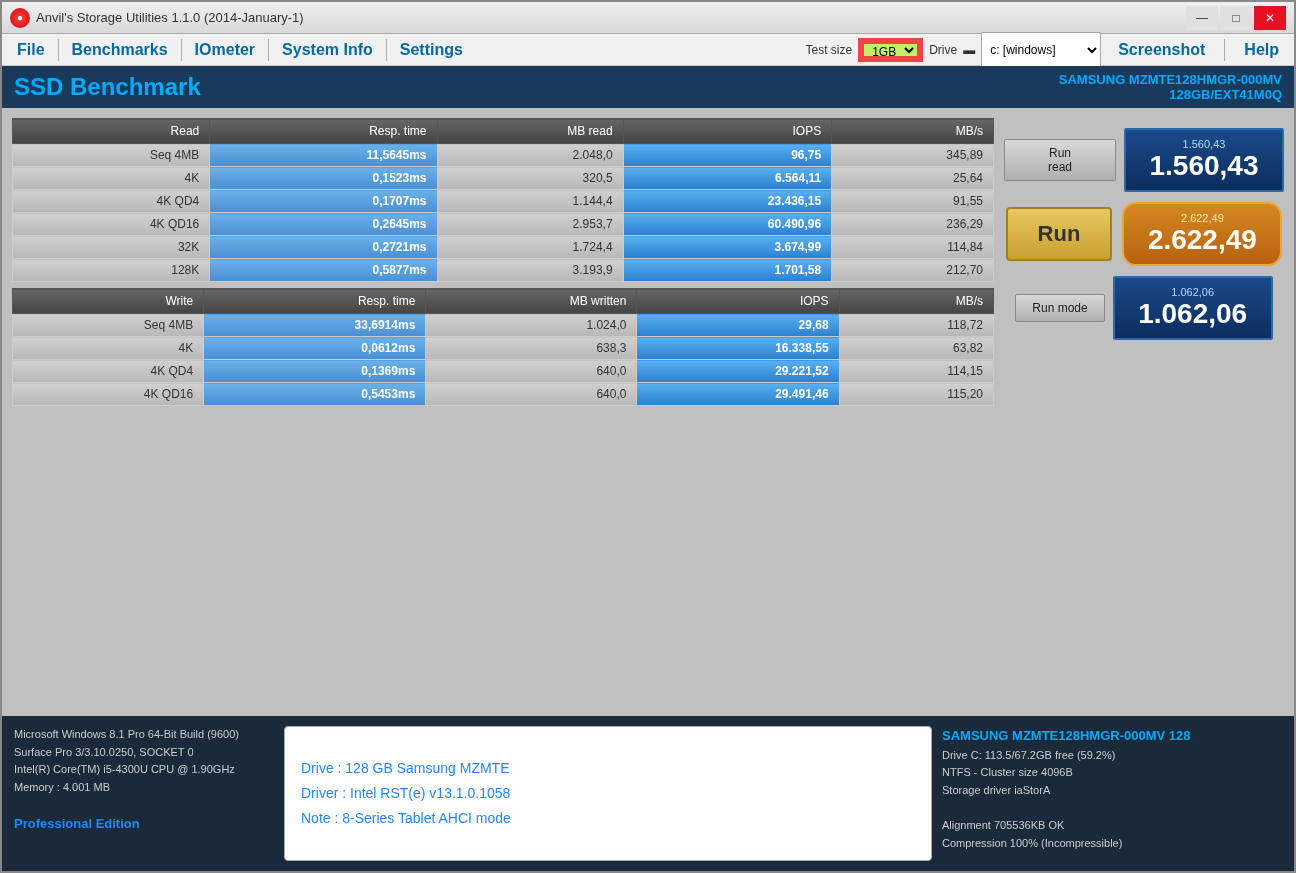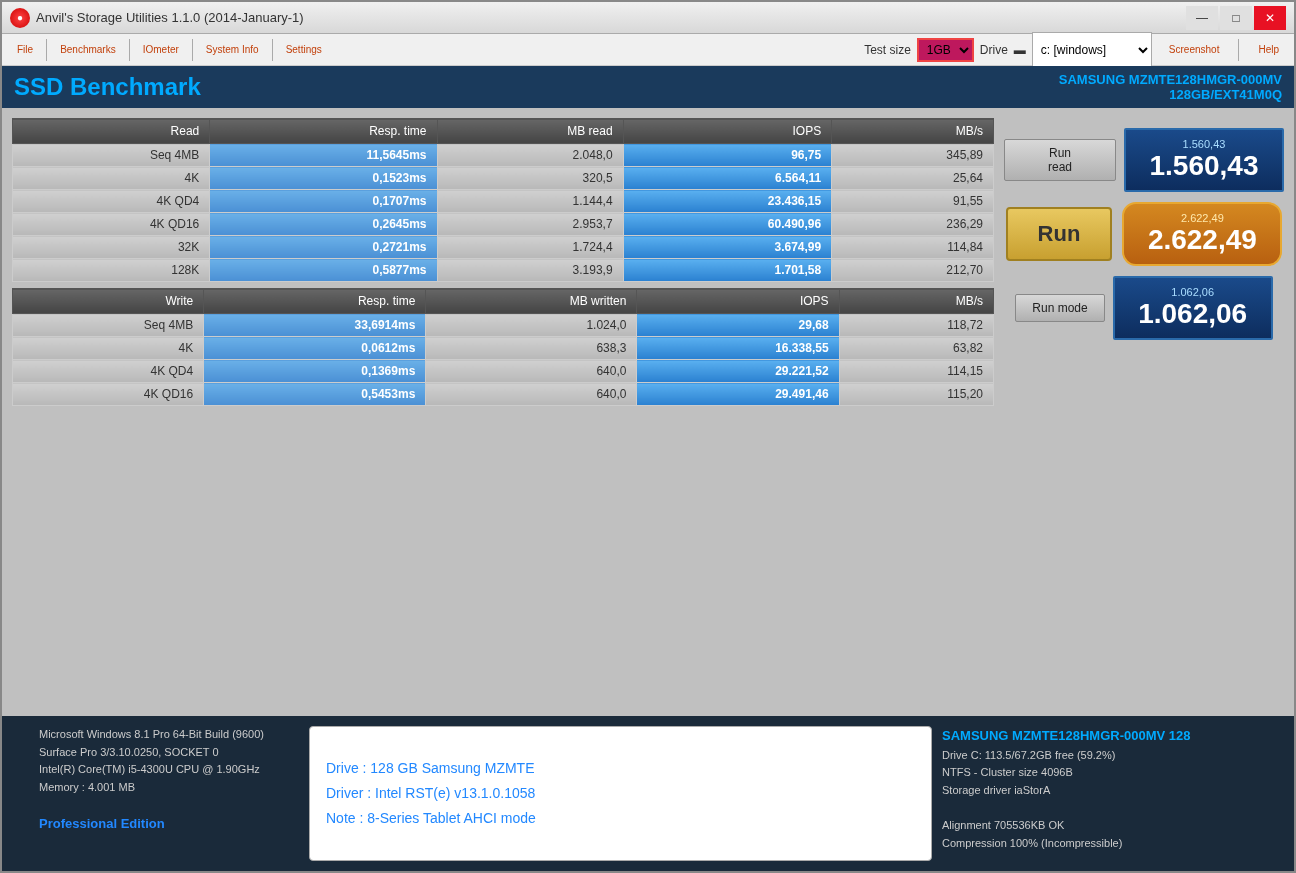--- a/index.html
+++ b/index.html
@@ -70,40 +70,41 @@
       height: 32px;
       display: flex;
       align-items: center;
       padding: 0 4px;
       border-bottom: 1px solid #ccc;
       gap: 0;
     }
     .menu-item {
       padding: 6px 10px;
       cursor: pointer;
-      color: #c2410c;
-      font-size: 10px;
+      color: #0369a1;
+      font-size: 16px;
       border: 1px solid transparent;
       height: 28px;
       display: flex;
       align-items: center;
+      font-weight: bold;
     }
     .menu-separator { width: 1px; height: 22px; background: #aaa; margin: 0 2px; }
     .menu-right {
       display: flex;
       align-items: center;
       gap: 6px;
       margin-left: auto;
     }
     .test-size-label { font-size: 12px; color: #333; }
     .test-size-select {
       height: 24px;
       font-size: 12px;
-      border: 2px solid #ef4444;
-      background: #be185d;
+      border: 6px solid #ef4444;
+      background: #bef264;
       padding: 0 4px;
     }
     .drive-label { font-size: 12px; color: #333; }
     .drive-select {
       height: 36px;
       font-size: 12px;
       border: 1px solid #aaa;
       background: white;
       padding: 0 4px;
       min-width: 120px;
@@ -273,21 +274,20 @@
       height: 155px;
       display: flex;
       padding: 10px 12px;
       gap: 10px;
     }
     .footer-left {
       color: #ccc;
       font-size: 11px;
       line-height: 1.6;
       flex: 0 0 260px;
-      margin-left: 25px;
     }
     .footer-left .pro-edition {
       color: #2288ff;
       font-weight: bold;
       font-size: 13px;
     }
     .footer-center {
       flex: 1;
       background: white;
       border: 1px solid #aaa;

